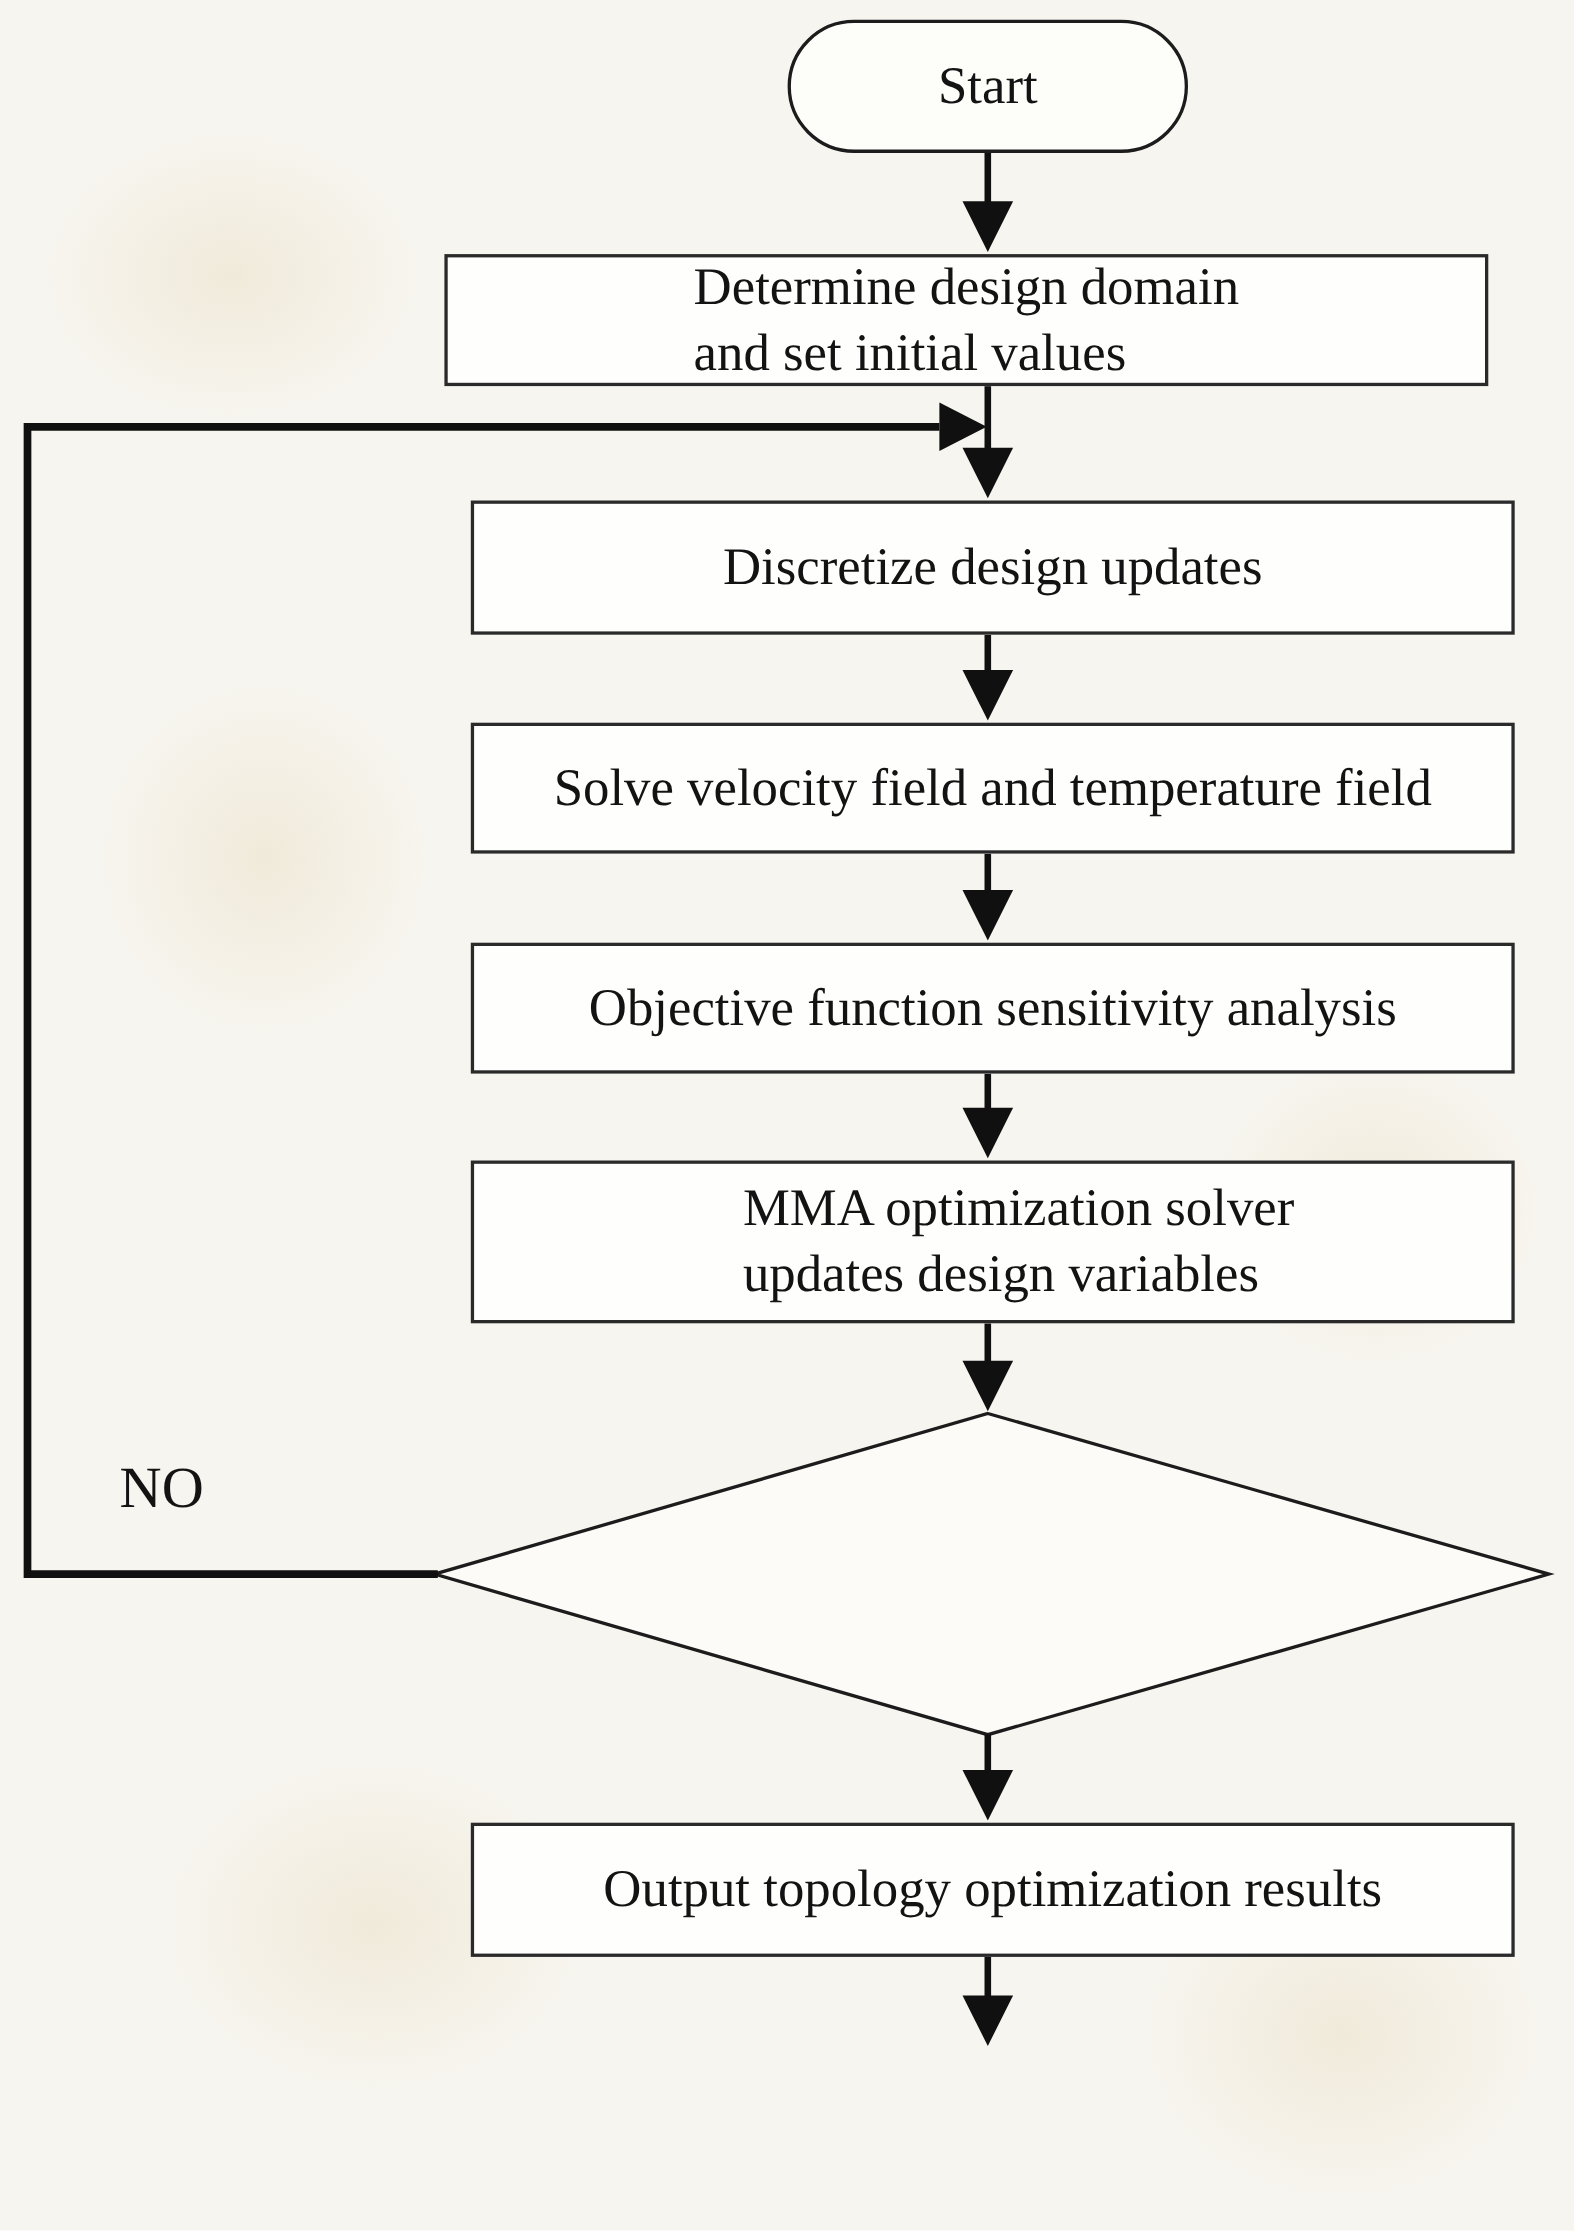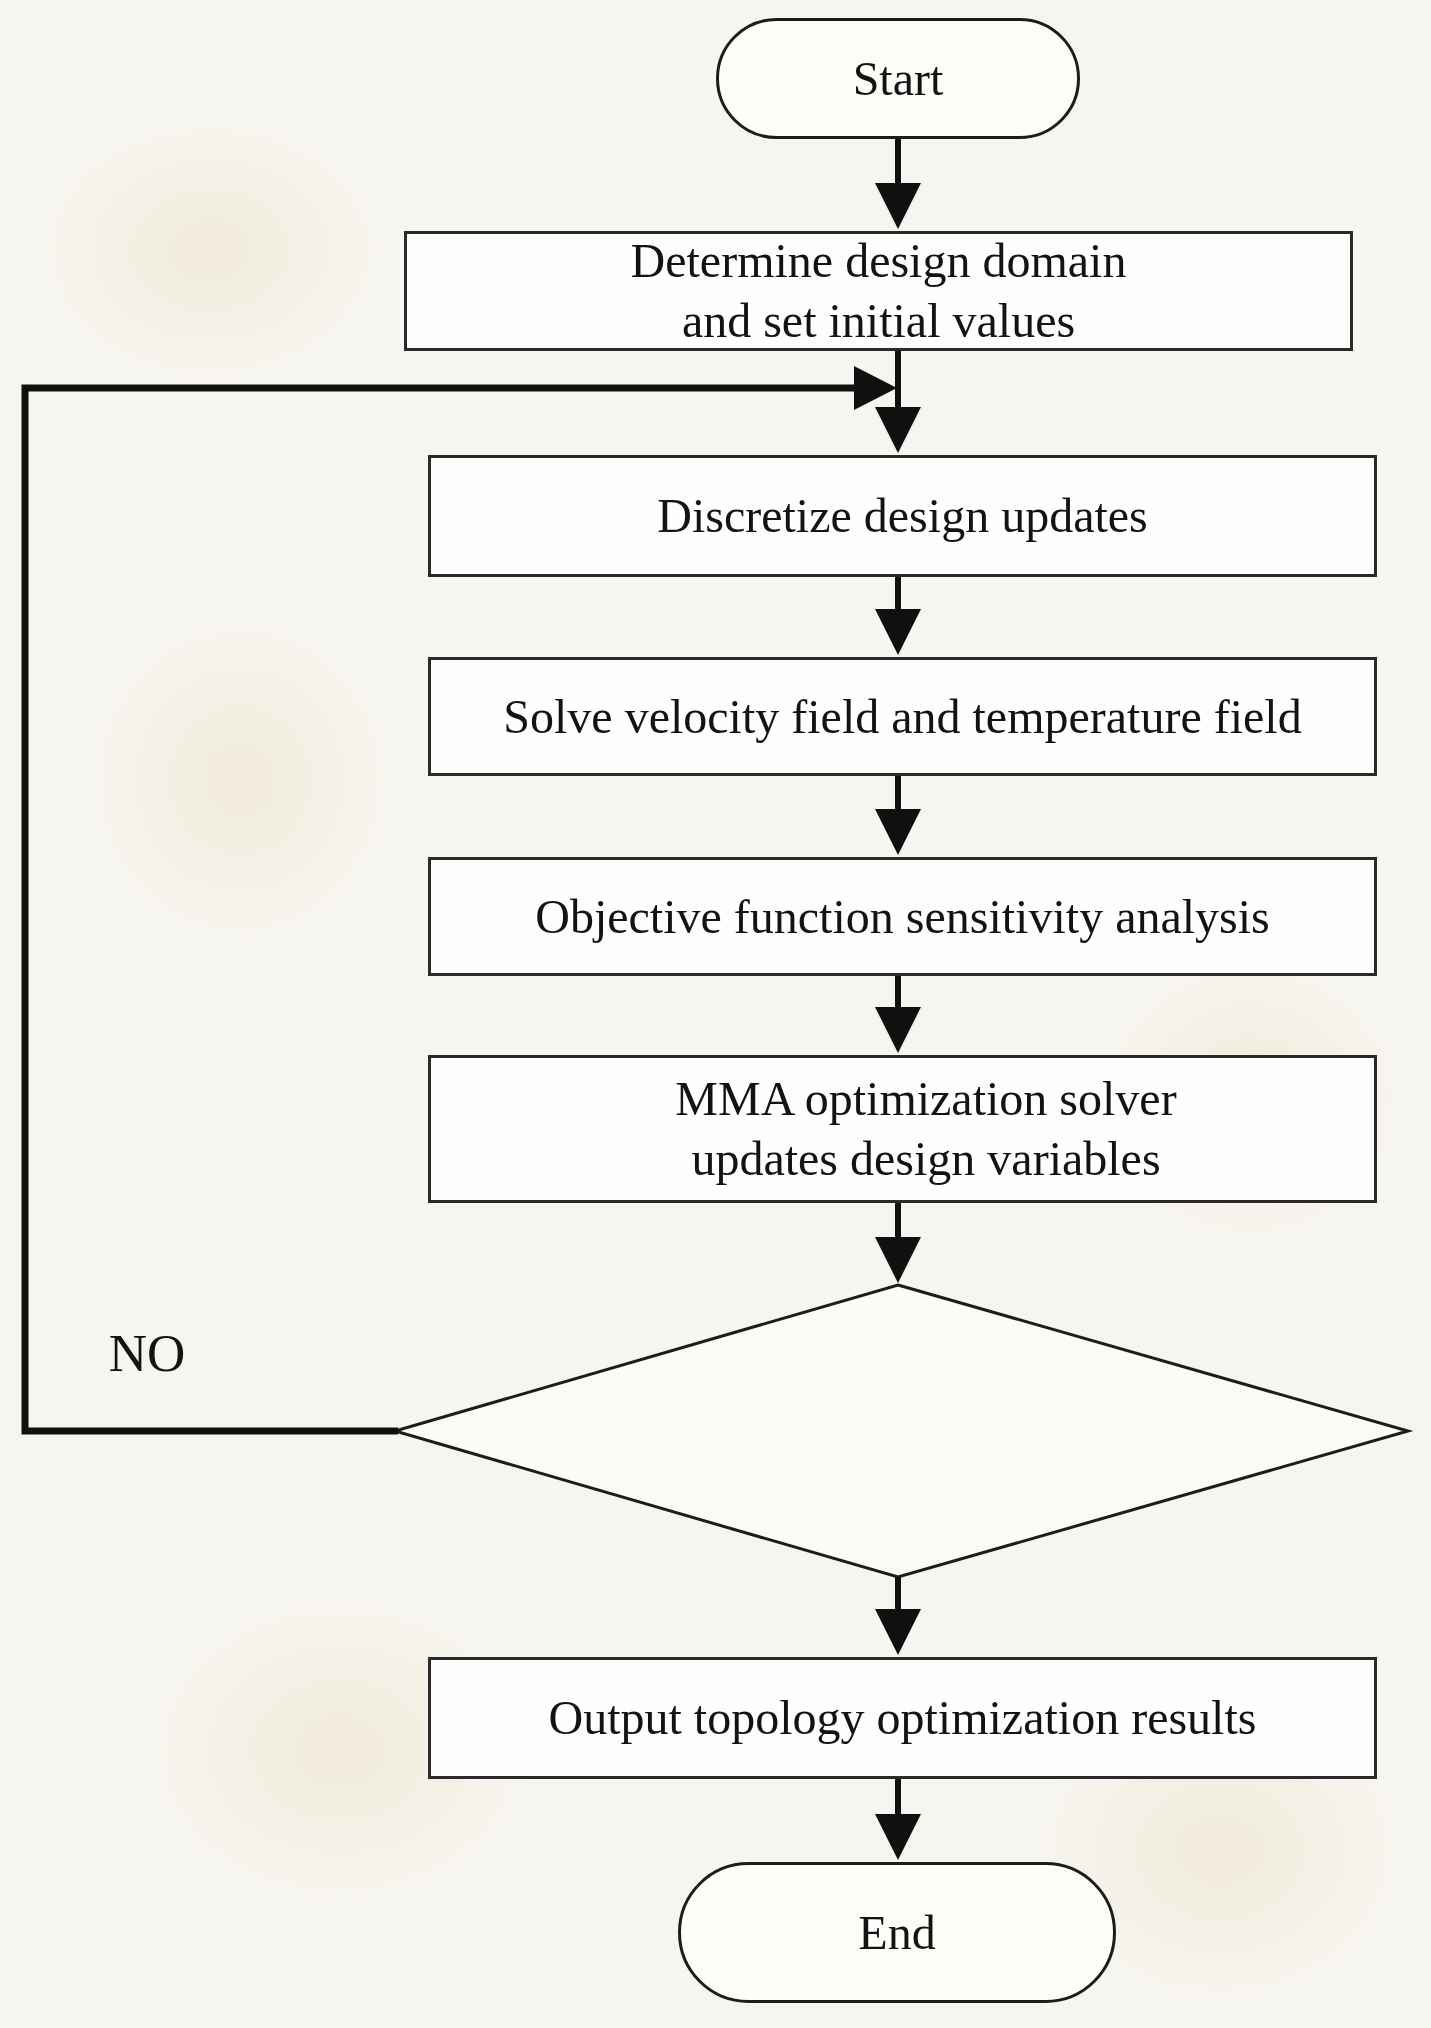--- a/index.html
+++ b/index.html
@@ -17,21 +17,20 @@
     pointer-events: none;
     background: radial-gradient(closest-side, rgba(234,225,200,0.55), rgba(234,225,200,0));
     border-radius: 50%;
   }
   svg.wires { position: absolute; left: 0; top: 0; }
   .node {
     position: absolute;
     display: flex;
     align-items: center;
     justify-content: center;
-    text-align: center;
     box-sizing: border-box;
     background: #fefefd;
     border: 3px solid #2a2a2a;
     font-size: 48px;
     line-height: 1.25;
     white-space: pre-line;
   }
   .terminator {
     border-radius: 80px;
     border-color: #1c1c1c;
@@ -114,17 +113,16 @@
   <div class="node pos-b4">Objective function sensitivity analysis</div>
 
   <div class="node pos-b3">Solve velocity field and temperature field</div>
 
   <div class="node pos-b5">MMA optimization solver
 updates design variables</div>
 
 
   <div class="node pos-b6">Output topology optimization results</div>
 
-  <div class="node terminator pos-end">End</div>
 
   <div class="overlay-label pos-no">NO</div>
 
 </div>
 
 </body></html>

